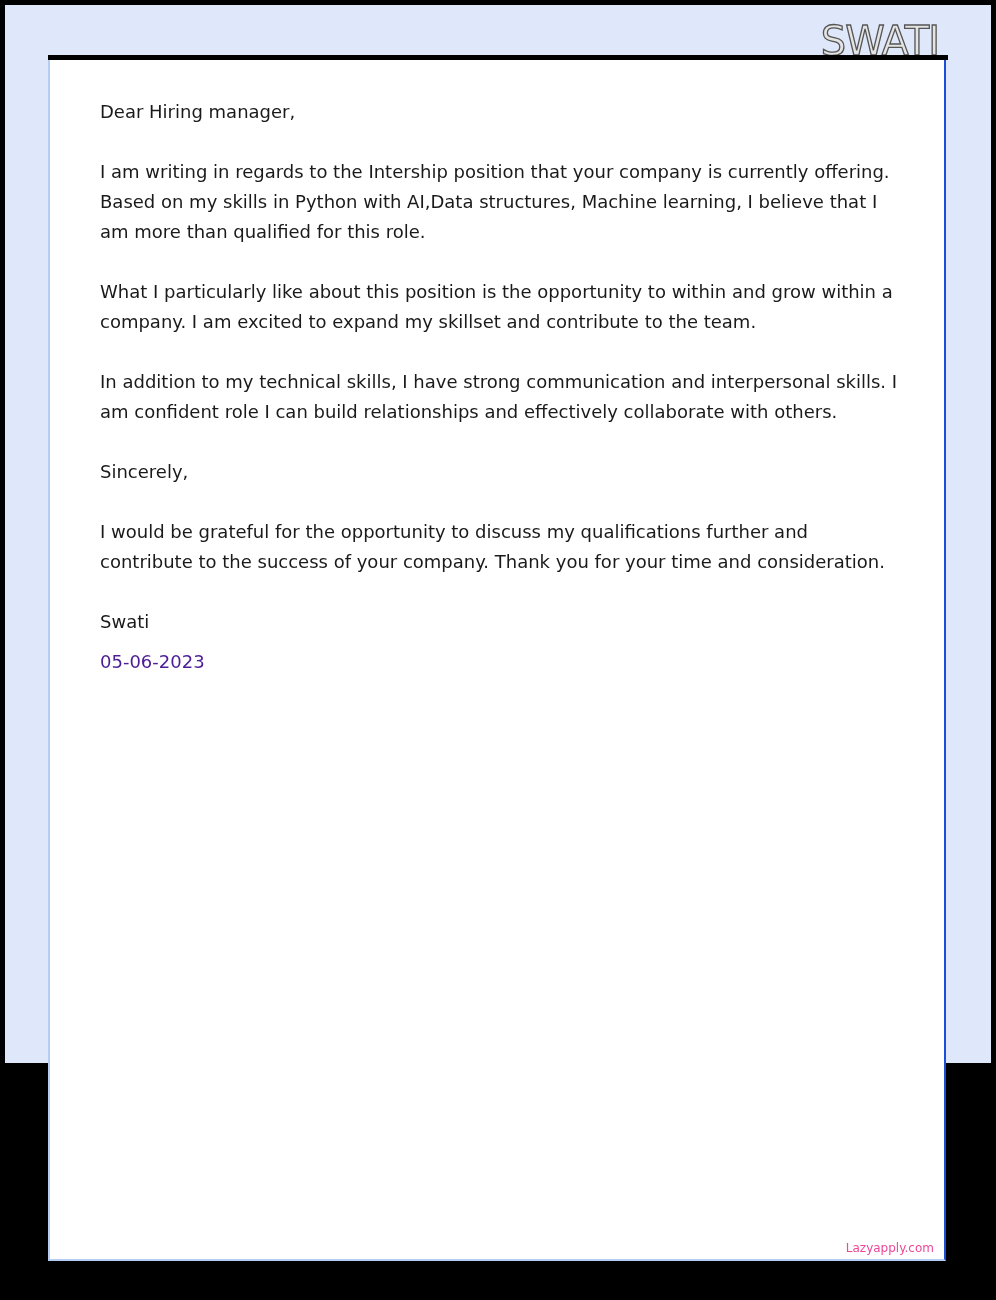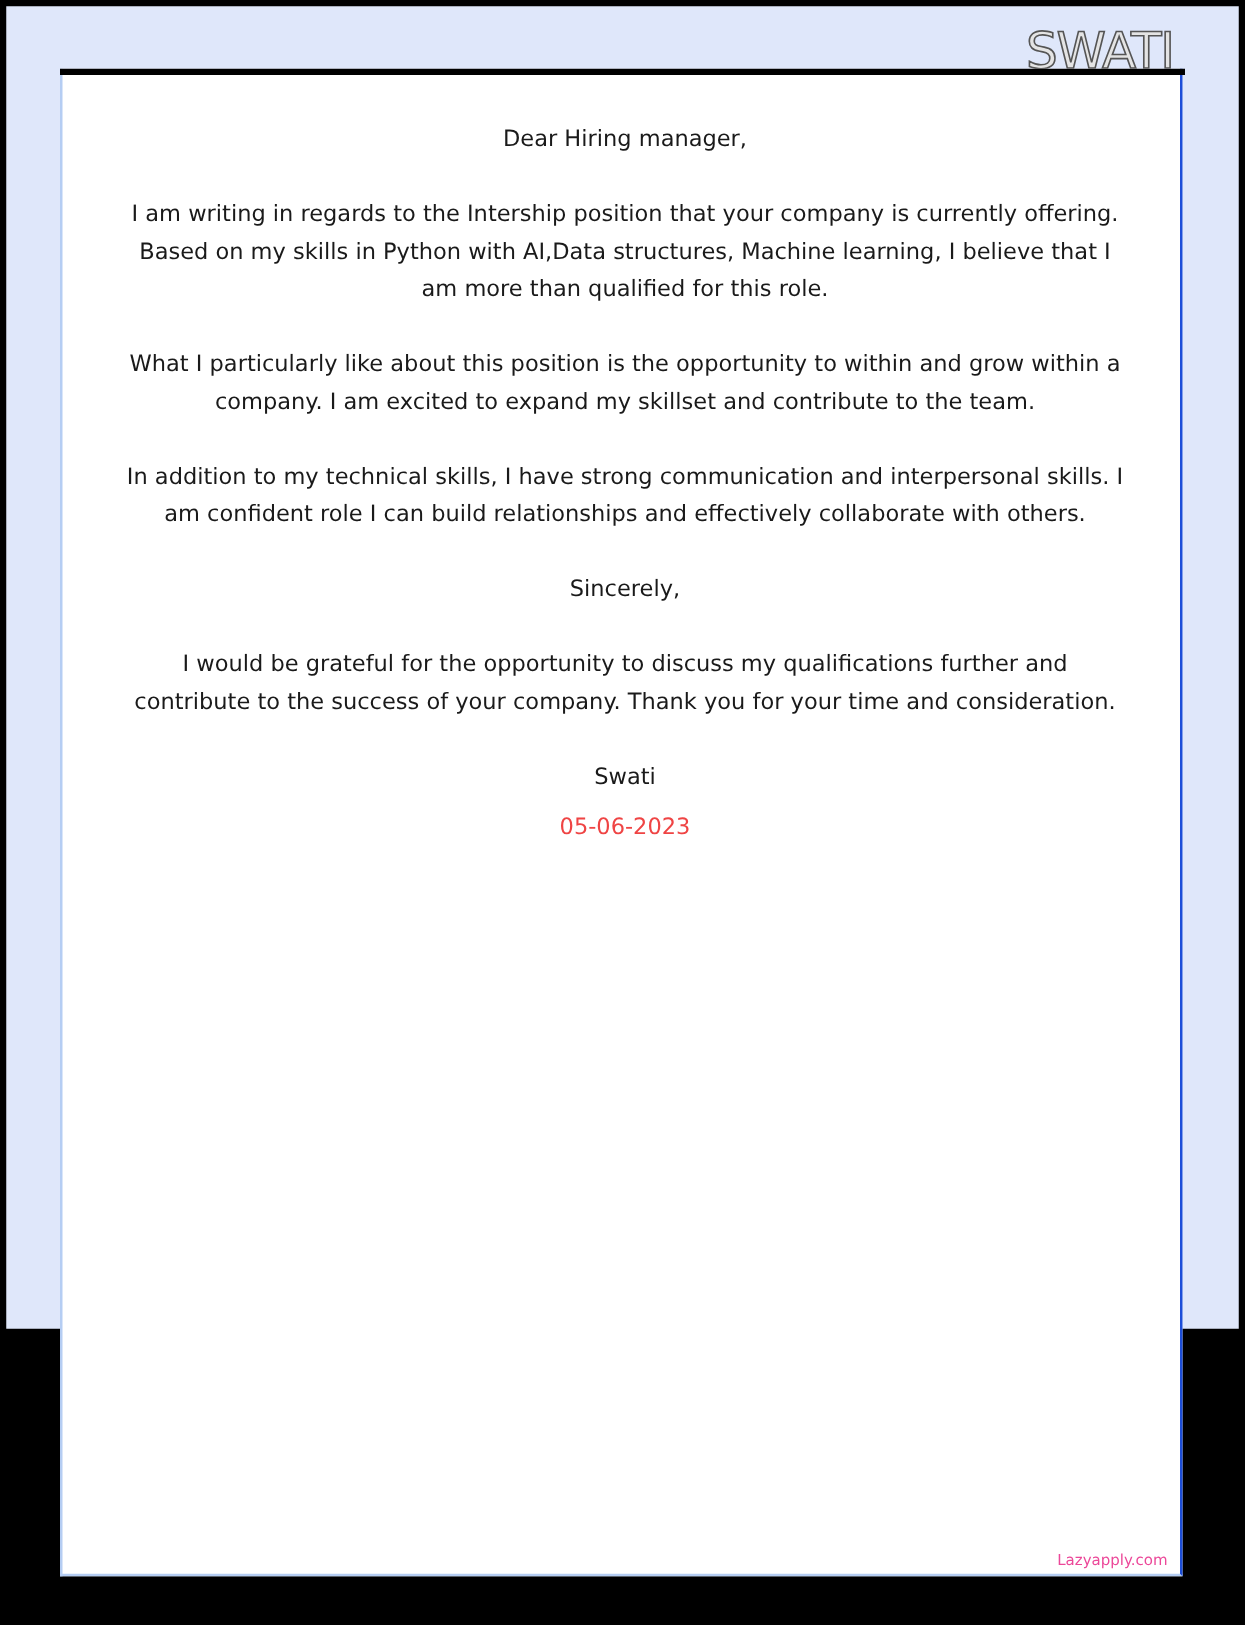--- a/index.html
+++ b/index.html
@@ -1,30 +1,30 @@
 <!DOCTYPE html>
 <html><head>
 <meta charset="utf-8">
 <style>
   html, body { margin:0; padding:0; }
   body { width:996px; height:1300px; background:#000; position:relative; overflow:hidden;
          font-family:"DejaVu Sans", sans-serif; }
-  .frame { position:absolute; left:5px; top:5px; width:986px; height:1058px; background:#dfe7fa;text-align:center; }
+  .frame { position:absolute; left:5px; top:5px; width:986px; height:1058px; background:#dfe7fa; }
   .logo { position:absolute; right:52px; top:14px; font-size:40px; line-height:44px;
           color:#e4e4e4; -webkit-text-stroke:1.3px #555; letter-spacing:-1px;
           font-family:"DejaVu Sans", sans-serif; font-weight:normal; }
   .page { position:absolute; left:43px; top:50px; width:898px; height:1206px; background:#fff;
           border-left:2px solid #b5cdf3; border-right:2px solid #1d4ed8; border-bottom:2px solid #b5cdf3;
           box-sizing:border-box; }
   .topbar { position:absolute; left:43px; top:50px; width:900px; height:5px; background:#000; }
   .content { position:absolute; left:50px; top:42px; width:800px; color:#1a1a1a;
              font-size:18px; line-height:30px; }
   .content p { margin:0 0 30px 0; }
   .content p.tight { margin-bottom:10px; }
-  .date { color:#ef4444; }
+  .date { color:#4c1d95; }
   .footer { position:absolute; right:10px; bottom:4px; font-size:12px; color:#ec4899; }
 </style>
 </head>
 <body>
 
 <div class="frame">
   <div class="logo">SWATI</div>
   <div class="page">
     <div class="content">
       <p>Dear Hiring manager,</p>

